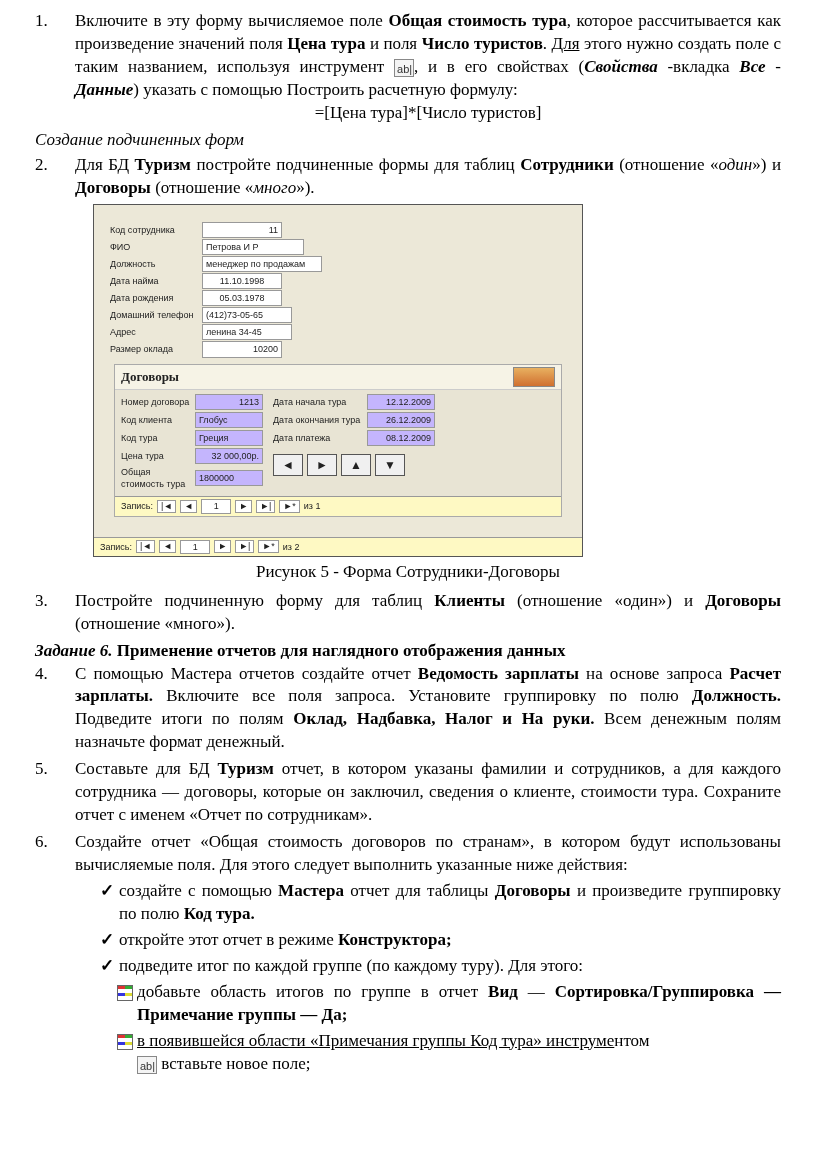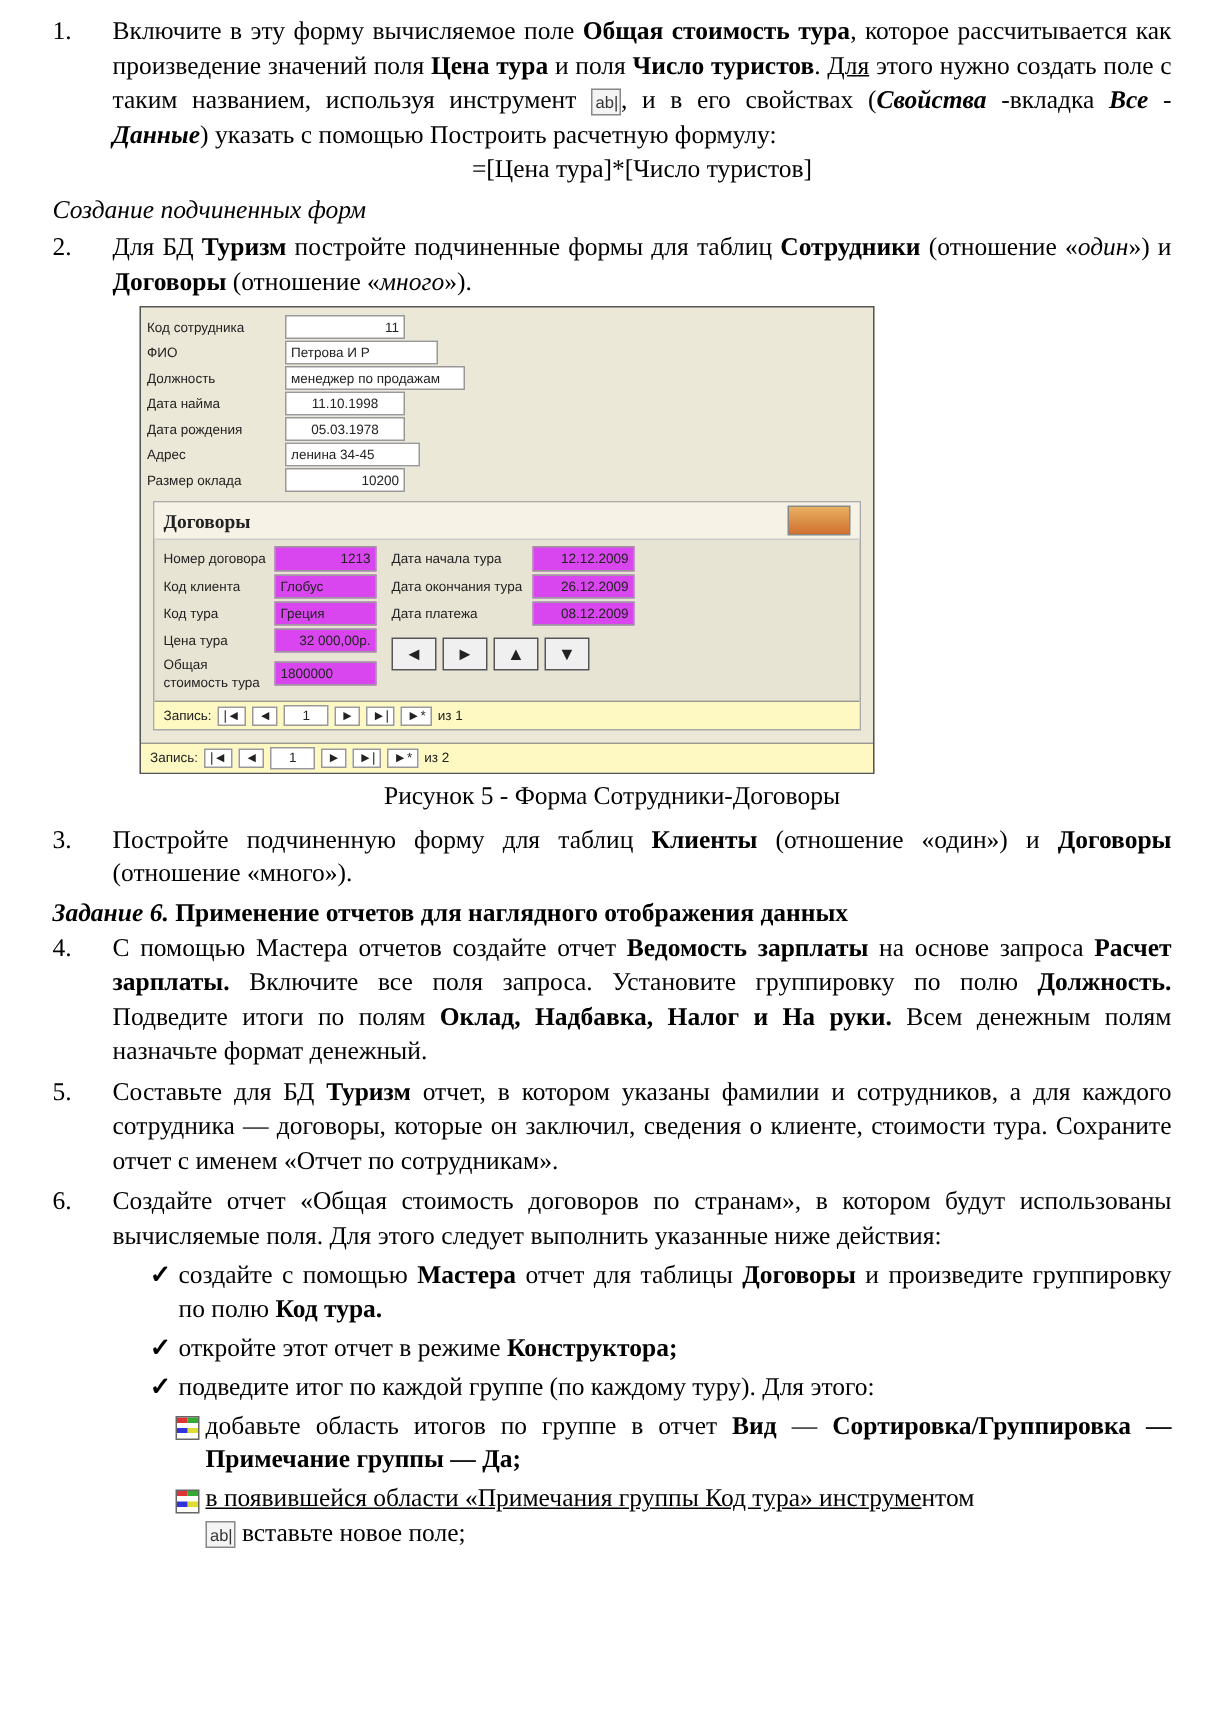--- a/index.html
+++ b/index.html
@@ -39,21 +39,21 @@
   .form-shot {
     width: 490px;
     margin: 4px 0 4px 58px;
     border: 1px solid #555;
     background: #ece8d8;
     font-family: Tahoma, sans-serif;
     font-size: 9px;
     color: #222;
     box-sizing: border-box;
   }
-  .form-inner { padding: 4px; }
+  .form-inner { padding: 16px; }
   .frow { display: flex; align-items: center; margin: 1px 0; }
   .flabel { width: 92px; font-size: 9px; }
   .fval {
     border: 1px solid #999;
     background: #fff;
     padding: 1px 3px;
     font-size: 9px;
     min-width: 80px;
     display: inline-block;
     box-sizing: border-box;
@@ -75,21 +75,21 @@
   .sub-img {
     width: 40px; height: 18px;
     background: linear-gradient(#e8b060,#d07030);
     border:1px solid #888;
   }
   .sub-body { display:flex; padding:4px 6px 6px 6px; gap:10px; }
   .sub-col { display:flex; flex-direction:column; gap:2px; }
   .srow { display:flex; align-items:center; gap:4px; }
   .slabel { width:70px; font-size:9px; }
   .sval {
-    border:1px solid #999; background:#d946ef; padding:1px 3px;
+    border:1px solid #999; background:#c4b5fd; padding:1px 3px;
     font-size:9px; min-width:60px; text-align:right;
   }
   .nav-btns { display:flex; gap:4px; margin-top:6px; }
   .nav-btn {
     width:28px; height:20px; border:1px solid #555;
     background:#f0f0f0; display:flex; align-items:center; justify-content:center;
     font-size:12px;
   }
   .rec-bar {
     background:#fef9c3; border-top:1px solid #999;
@@ -156,20 +156,24 @@
       </div>
     <div class="frow">
         <div class="flabel">Дата найма</div>
         <div class="fval" style="width:60px;text-align:center">11.10.1998</div>
       </div>
     <div class="frow">
         <div class="flabel">Дата рождения</div>
         <div class="fval" style="width:60px;text-align:center">05.03.1978</div>
       </div>
     <div class="frow">
+        <div class="flabel">Домашний телефон</div>
+        <div class="fval left" style="width:90px">(412)73-05-65</div>
+      </div>
+    <div class="frow">
         <div class="flabel">Адрес</div>
         <div class="fval left" style="width:90px">ленина 34-45</div>
       </div>
     <div class="frow">
         <div class="flabel">Размер оклада</div>
         <div class="fval" style="width:60px">10200</div>
       </div>
 
     <div class="sub-panel">
       <div class="sub-header">

